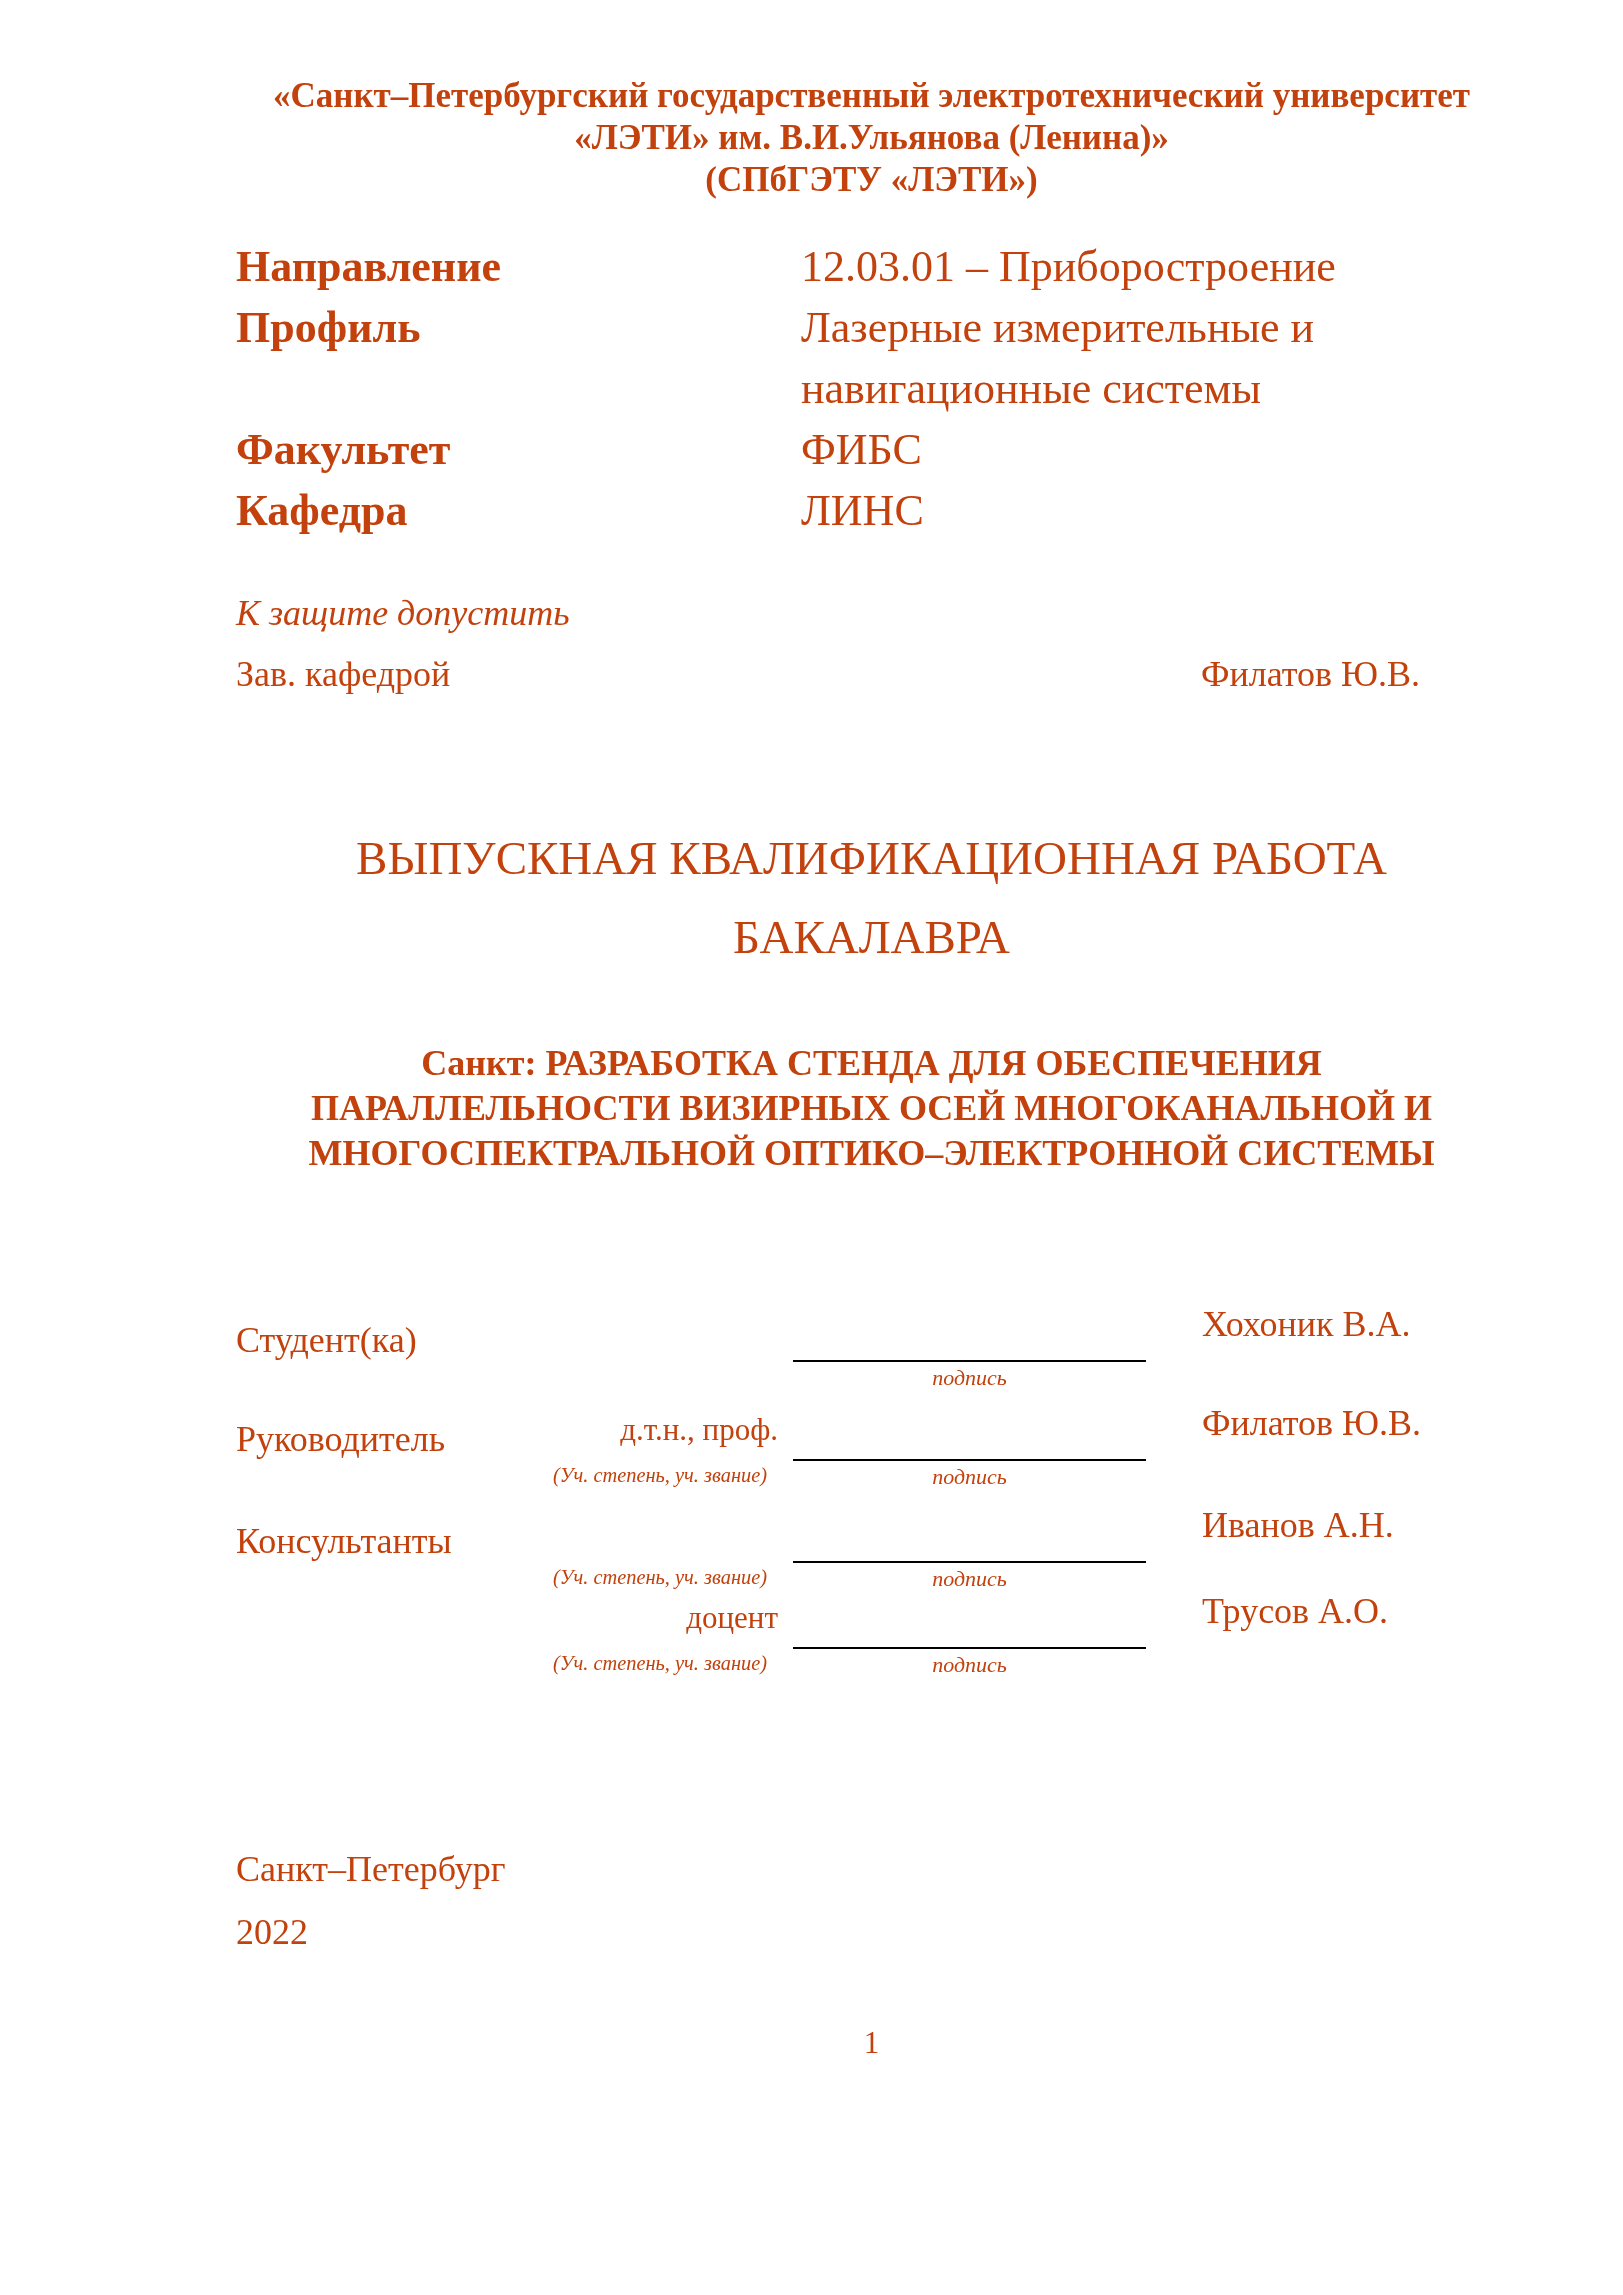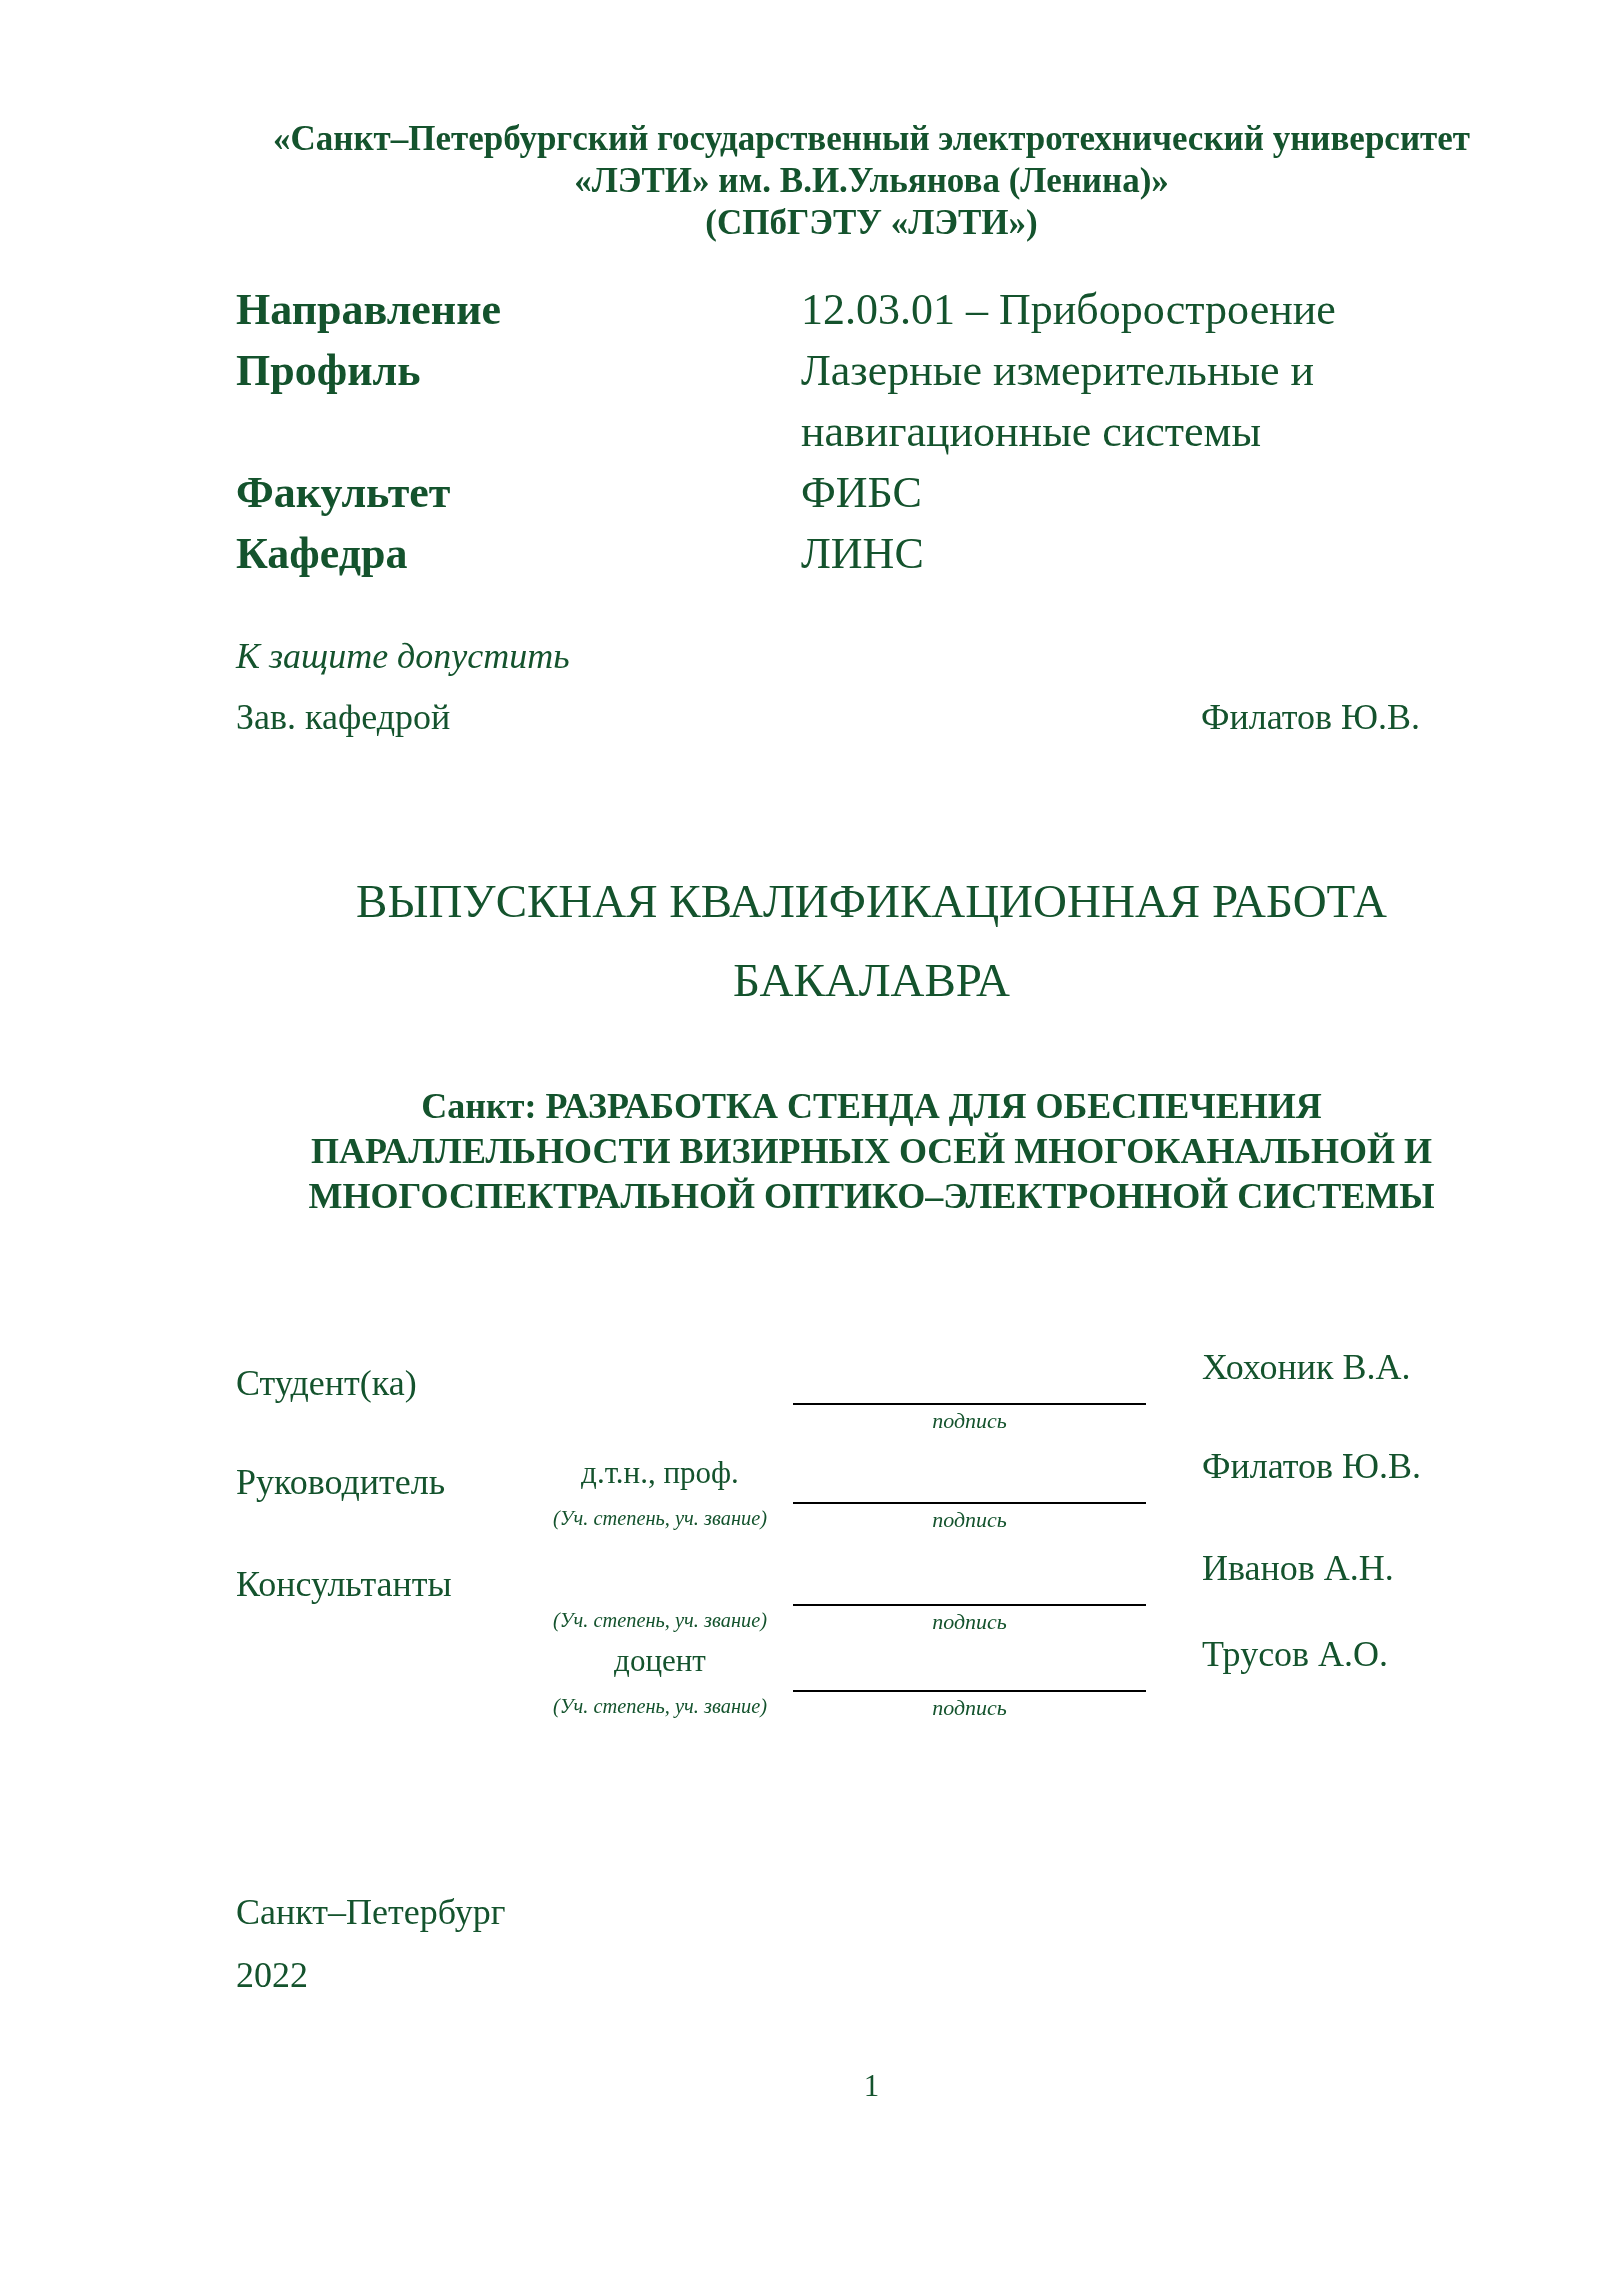--- a/index.html
+++ b/index.html
@@ -1,22 +1,22 @@
 <!DOCTYPE html>
 <html lang="ru" style="font-size:12.6px"><head>
 <meta charset="utf-8">
 <style>
   html,body{margin:0;padding:0;background:#ffffff;}
   .page{
     position:relative;
     width:1623px;height:2295px;
-    background:#ffffff;color:#14532d;
+    background:#ffffff;color:#c2410c;
     font-family:"Liberation Serif","DejaVu Serif",serif;
     box-sizing:border-box;
-    padding:118px 116px 0 236px;
+    padding:75px 116px 0 236px;
     overflow:hidden;
   }
   .header{font-weight:bold;text-align:center;font-size:35px;line-height:42px;}
   .fields{margin-top:35px;font-size:44px;}
   .frow{display:flex;line-height:61px;}
   .flabel{font-weight:bold;flex:0 0 565px;}
   .fvalue{width:707px;}
   .admission{margin-top:42px;font-size:36px;line-height:61px;}
   .adm-note{font-style:italic;}
   .adm-row{display:flex;}
@@ -24,21 +24,21 @@
   .adm-name{flex:0 0 306px;}
   .title{margin-top:114px;text-align:center;font-weight:normal;font-size:47px;line-height:79px;}
   .theme{margin-top:64px;text-align:center;font-weight:bold;font-size:36px;line-height:45px;}
   .sigs{margin-top:129px;font-size:36px;}
   .sig-row{position:relative;}
   .sig-row.r1{height:99px;}
   .sig-row.r2{height:102px;}
   .sig-row.r3{height:86px;}
   .sig-row.r4{height:102px;}
   .sig-label{position:absolute;left:0;top:16px;line-height:39px;}
-  .sig-degree{position:absolute;left:306px;width:236px;top:7.9px;text-align:center;font-size:31px;line-height:35px;}
+  .sig-degree{position:absolute;left:306px;width:236px;top:7.9px;text-align:right;font-size:31px;line-height:35px;}
   .sig-degree-caption{position:absolute;left:271px;width:306px;top:60px;text-align:center;font-style:italic;font-size:20.4px;line-height:22px;}
   .sig-line{position:absolute;left:557px;width:353px;top:0;height:55px;border-bottom:2.4px solid #000;}
   .sig-caption{position:absolute;left:557px;width:353px;top:61px;text-align:center;font-style:italic;font-size:22px;line-height:23.6px;}
   .sig-name{position:absolute;left:966px;top:0;line-height:39px;}
   .footer{margin-top:144px;text-align:left;font-size:36px;line-height:63px;}
   .pagenum{margin-top:60px;text-align:center;font-size:31px;line-height:38px;}
 </style>
 </head>
 <body>
 

